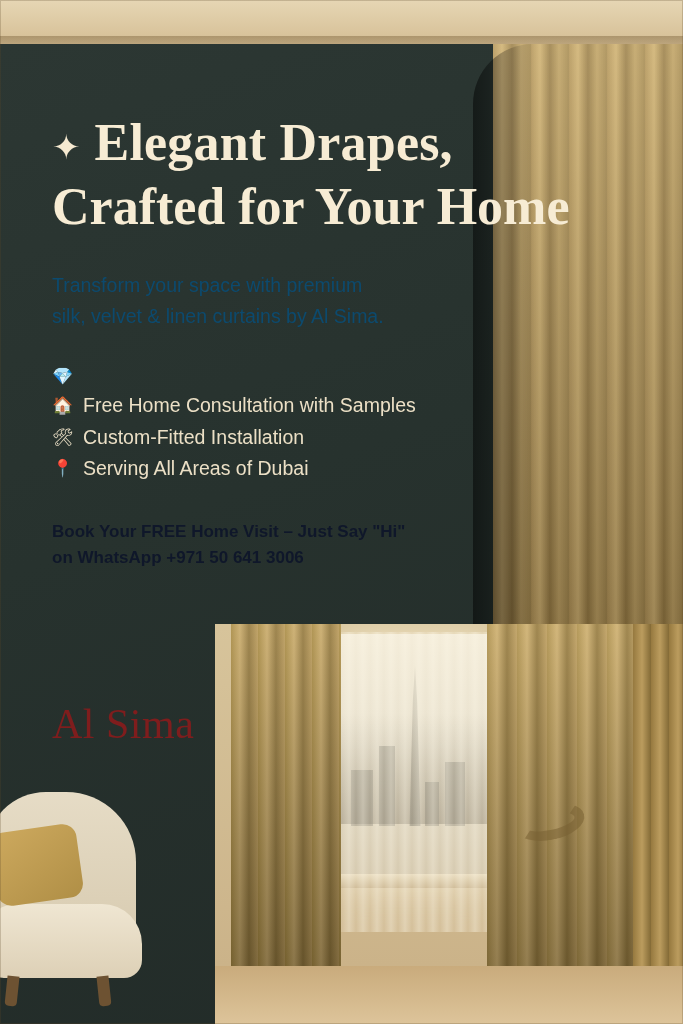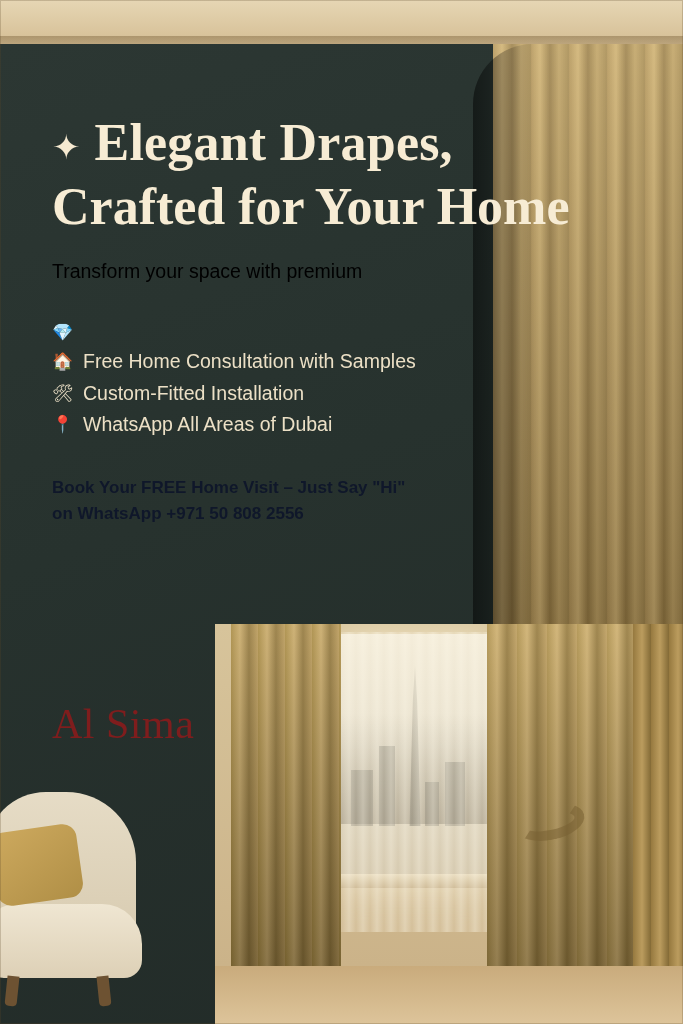--- a/index.html
+++ b/index.html
@@ -182,22 +182,22 @@
     font-family:Liberation Serif, serif;
     font-size:52px; line-height:1.04; color:#f7ecd4; white-space:nowrap;
     letter-spacing:.2px;
   }
   .h2 {
     font-family:"Liberation Serif", serif;
     font-size:52px; line-height:1.12; color:#f7ecd4; margin-top:8px;
     white-space:nowrap;
   }
   .subtitle {
-    margin-top:20px;
-    font-size:19.5px; line-height:1.55; color:#000000;
+    margin-top:34px;
+    font-size:19.5px; line-height:1.55; color:#0c4a6e;
   }
   .features {
     margin-top:32px; list-style:none;
   }
   .features li {
     display:flex; align-items:center; gap:11px;
     font-size:19.5px; line-height:1.62; color:#ece0c6;
   }
   .features .fi { width:20px; text-align:center; font-size:17px; }
   .fi.diamond { color:#bcd8ec; }
@@ -263,42 +263,43 @@
 
   <div class="content">
     <div class="headline-row">
       <span class="sparkle">✦</span>
       <h1 class="h1">Elegant Drapes,</h1>
     </div>
     <h2 class="h2">Crafted for Your Home</h2>
 
     <div class="subtitle">
       <div>Transform your space with premium</div>
+      <div>silk, velvet &amp; linen curtains by Al Sima.</div>
     </div>
 
     <ul class="features">
       <li>
         <span class="fi diamond">💎</span>
       </li>
       <li>
         <span class="fi home">🏠</span>
         <span>Free Home Consultation with Samples</span>
       </li>
       <li>
         <span class="fi tools">🛠</span>
         <span>Custom-Fitted Installation</span>
       </li>
       <li>
         <span class="fi pin">📍</span>
-        <span>WhatsApp All Areas of Dubai</span>
+        <span>Serving All Areas of Dubai</span>
       </li>
     </ul>
 
     <div class="cta">
       <div>Book Your FREE Home Visit – Just Say "Hi"</div>
-      <div>on WhatsApp +971 50 808 2556</div>
+      <div>on WhatsApp +971 50 641 3006</div>
     </div>
   </div>
 
   <div class="brand">Al Sima</div>
 
   <div class="frame"></div>
 </div>
 
 </body></html>

